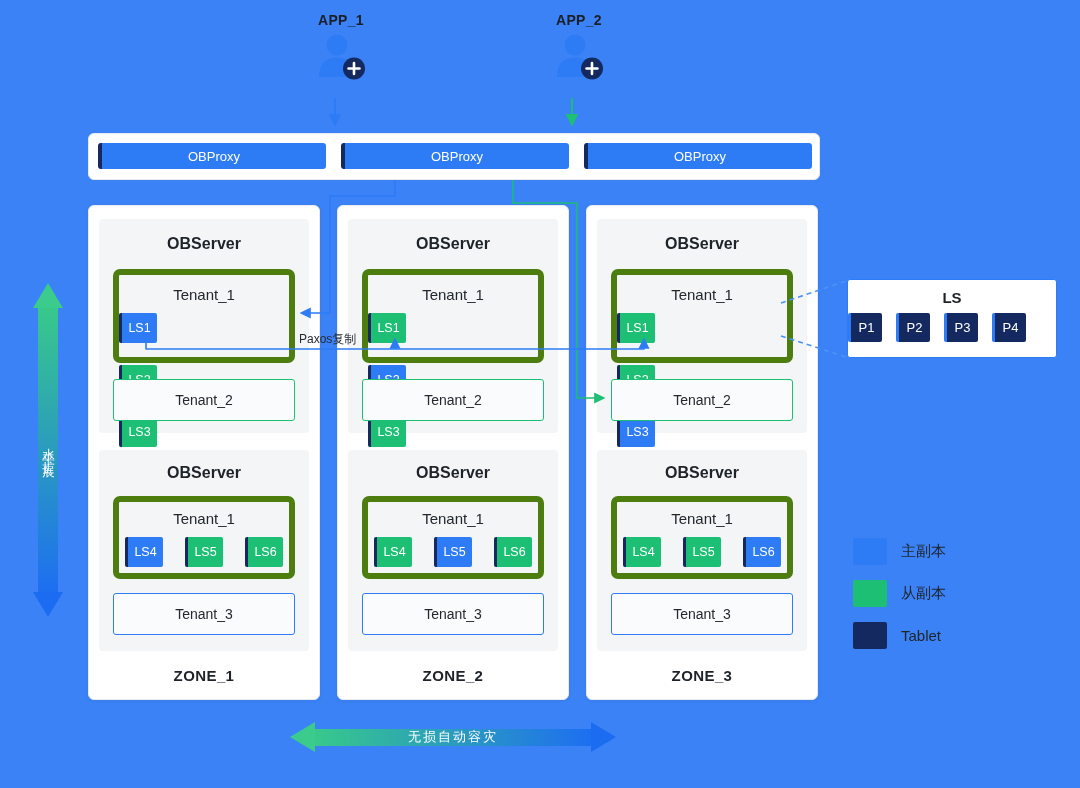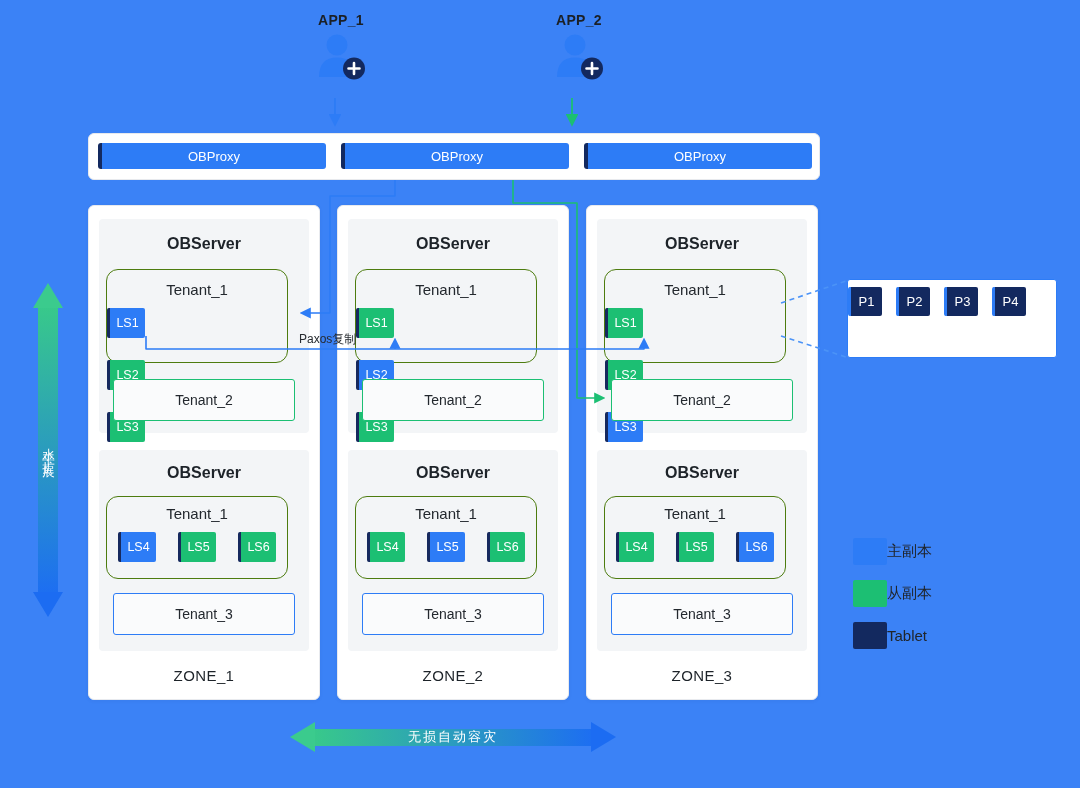--- a/index.html
+++ b/index.html
@@ -20,51 +20,51 @@
   .proxy-bar.p0 { left:9px; } .proxy-bar.p1 { left:252px; } .proxy-bar.p2 { left:495px; }
 
   
   .zone { position:absolute; top:205px; width:232px; height:495px; background:#fff;
           border:1px solid #e8eaee; border-radius:6px; box-shadow:0 1px 4px rgba(30,40,60,.05); }
   .zone.z0 { left:88px; } .zone.z1 { left:337px; } .zone.z2 { left:586px; }
   .server { position:absolute; left:10px; width:210px; background:#f3f5f7; border-radius:4px; }
   .server.s0 { top:13px; height:214px; } .server.s1 { top:244px; height:201px; }
   .server-title { text-align:center; font-size:16px; font-weight:bold; color:#1d2329; padding-top:16px; }
   .server.s1 .server-title { padding-top:14px; }
-  .tenant1 { position:absolute; left:7px; width:182px; border:1px solid #4d7c0f; border-radius:12px; }
+  .tenant1 { position:absolute; left:14px; width:182px; border:6px solid #4d7c0f; border-radius:7px; }
   .server.s0 .tenant1 { top:50px; height:94px; }
   .server.s1 .tenant1 { top:46px; height:83px; }
   .tenant-label { text-align:center; font-size:15px; color:#23282e; padding-top:11px; }
   .server.s1 .tenant-label { padding-top:8px; }
   .ls-row { position:absolute; left:0; right:0; display:flex; justify-content:center; gap:22px; }
   .server.s0 .ls-row { top:38px;flex-direction:column; } .server.s1 .ls-row { top:35px; }
   .ls { width:38px; height:30px; border-left:3px solid #16295e; border-radius:2px; color:#fff;
         font-size:12.5px; display:flex; align-items:center; justify-content:center; }
   .ls.primary { background:#2d7cf6; }
   .ls.follower { background:#1cbf73; }
   .tenant-sub { position:absolute; left:14px; width:182px; height:42px; border:1px solid #2d7cf6;
                 border-radius:3px; background:#fafbfc; display:flex; align-items:center; justify-content:center;
                 font-size:14px; color:#23282e; }
   .tenant-sub.green { border-color:#1cbf73; }
   .tenant-sub.blue { border-color:#2d7cf6; }
   .server.s0 .tenant-sub { top:160px; } .server.s1 .tenant-sub { top:143px; }
   .zone-label { position:absolute; left:0; right:0; bottom:15px; text-align:center;
-                font-size:15px; font-weight:normal; color:#1d2329; letter-spacing:.4px; }
+                font-size:15px; font-weight:bold; color:#1d2329; letter-spacing:.4px; }
 
   
   .ls-detail { position:absolute; left:847px; top:279px; width:210px; height:79px; background:#fff;
                border:1px solid #2d7cf6; border-radius:3px; }
   .ls-detail-title { text-align:center; font-size:15px; font-weight:bold; color:#1d2329; padding-top:9px; }
   .p-row { display:flex; gap:14px; margin-top:7px; }
   .pbox { width:34px; height:29px; background:#13295f; border-left:3px solid #2d7cf6; border-radius:2px;
           color:#fff; font-size:13px; display:flex; align-items:center; justify-content:center; }
 
   
   .legend { position:absolute; left:853px; top:538px; }
-  .legend-row { display:flex; align-items:center; margin-bottom:15px; }
+  .legend-row { display:flex; align-items:center; gap:14px; margin-bottom:15px; }
   .swatch { width:34px; height:27px; border-radius:2px; }
   .legend-label { font-size:15px; color:#20252b; }
 
   
   .v-arrow { position:absolute; left:33px; top:283px; width:30px; height:334px; }
   .v-arrow .shaft { position:absolute; left:5px; width:20px; top:23px; bottom:23px;
                     background:linear-gradient(to bottom,#38c98a,#1d6ef2); }
   .v-arrow .head-top { position:absolute; left:0; top:0; width:0; height:0;
                        border-left:15px solid transparent; border-right:15px solid transparent;
                        border-bottom:25px solid #3bcb8d; }
@@ -209,20 +209,21 @@
           <div class="ls follower">LS5</div>
           <div class="ls primary">LS6</div>
         </div>
       </div>
       <div class="tenant-sub blue">Tenant_3</div>
     </div>
     <div class="zone-label">ZONE_3</div>
   </div>
 
   <div class="ls-detail">
+    <div class="ls-detail-title">LS</div>
     <div class="p-row">
       <div class="pbox">P1</div>
       <div class="pbox">P2</div>
       <div class="pbox">P3</div>
       <div class="pbox">P4</div>
     </div>
   </div>
 
   <div class="legend">
     <div class="legend-row">

